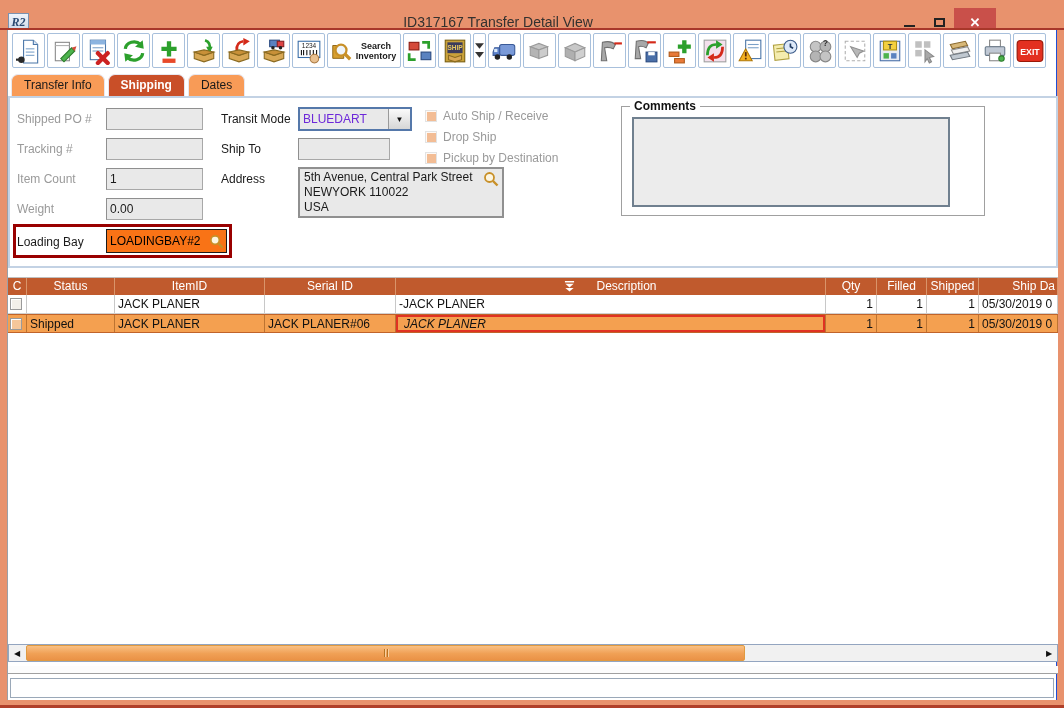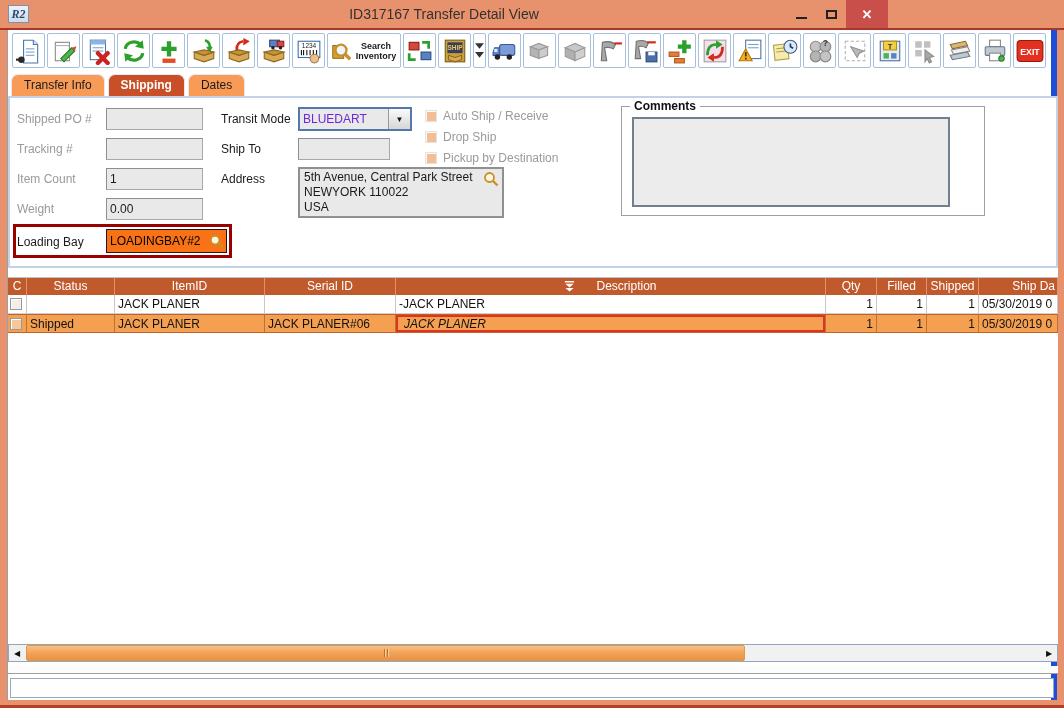--- a/index.html
+++ b/index.html
@@ -1,35 +1,35 @@
 <!DOCTYPE html>
 <html><head>
 <meta charset="utf-8">
 <style>
   * { margin:0; padding:0; box-sizing:border-box; }
   body { font-family:"Liberation Sans", sans-serif; background:#555; }
   .window { position:relative; width:1064px; height:708px; background:#e8926d; overflow:hidden; }
 
   
-  .titlebar { position:absolute; left:0; top:0; width:888px; height:28px; background:#e8926d; }
+  .titlebar { position:absolute; left:0; top:8px; width:996px; height:28px; background:#e8926d; }
   .logo { position:absolute; left:8px; top:5px; width:21px; height:18px; background:linear-gradient(#eef3fa,#cfdcec);
           border:1px solid #7a92b0; font-family:"Liberation Serif", serif; font-style:italic; font-weight:bold;
           font-size:12px; color:#2a4a72; text-align:center; line-height:16px; }
   .title-text { position:absolute; left:0; top:0; width:100%; height:28px; line-height:28px; text-align:center;
           font-size:14px; color:#33312f; }
   .win-controls { position:absolute; right:0; top:0; height:28px; display:flex; }
   .wc { width:30px; height:28px; display:flex; align-items:center; justify-content:center; cursor:default; }
   .wc-min .bar { width:11px; height:2px; background:#222; margin-top:8px; }
   .wc-max .box { width:11px; height:9px; border:2px solid #222; }
   .wc-close { width:42px; background:#c9504a; color:#fff; font-size:13px; font-weight:bold; }
   .redline { position:absolute; left:0; top:28px; width:1064px; height:2px; background:#a8372a; }
 
   
   .content { position:absolute; left:7px; top:30px; width:1050px; height:670px; background:#fff;
-             border-left:1px solid #9aa0a8; border-right:6px solid #1d4ed8; }
+             border-left:1px solid #9aa0a8; border-right:1px solid #1d4ed8; }
 
   
   .toolbar { position:absolute; left:0; top:0; width:100%; height:42px; background:#fff; display:flex;
              align-items:flex-start; padding:3px 0 0 4px; gap:2px; }
   .tbtn { width:33px; height:35px; background:#fff; border:1px solid #a8c0dc; border-radius:2px;
           display:flex; align-items:center; justify-content:center; flex:0 0 auto; }
   .tbtn svg { display:block; }
   .tbtn-wide { width:74px; gap:2px; }
   .tbtn-narrow { width:13px; }
   .si-label { font-size:9px; font-weight:bold; color:#1a1a1a; line-height:10px; width:44px; text-align:center; }

